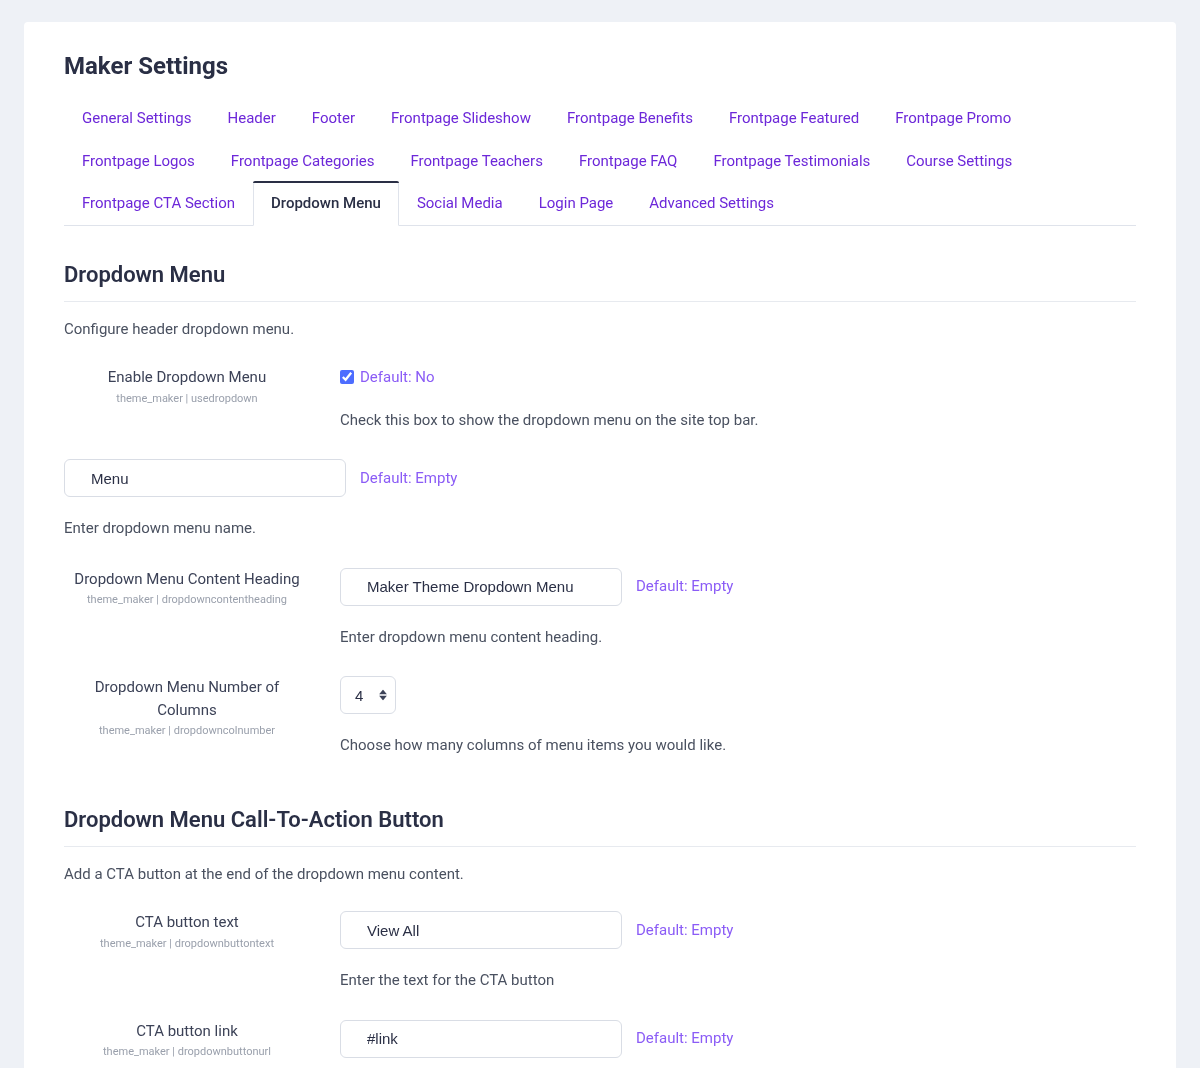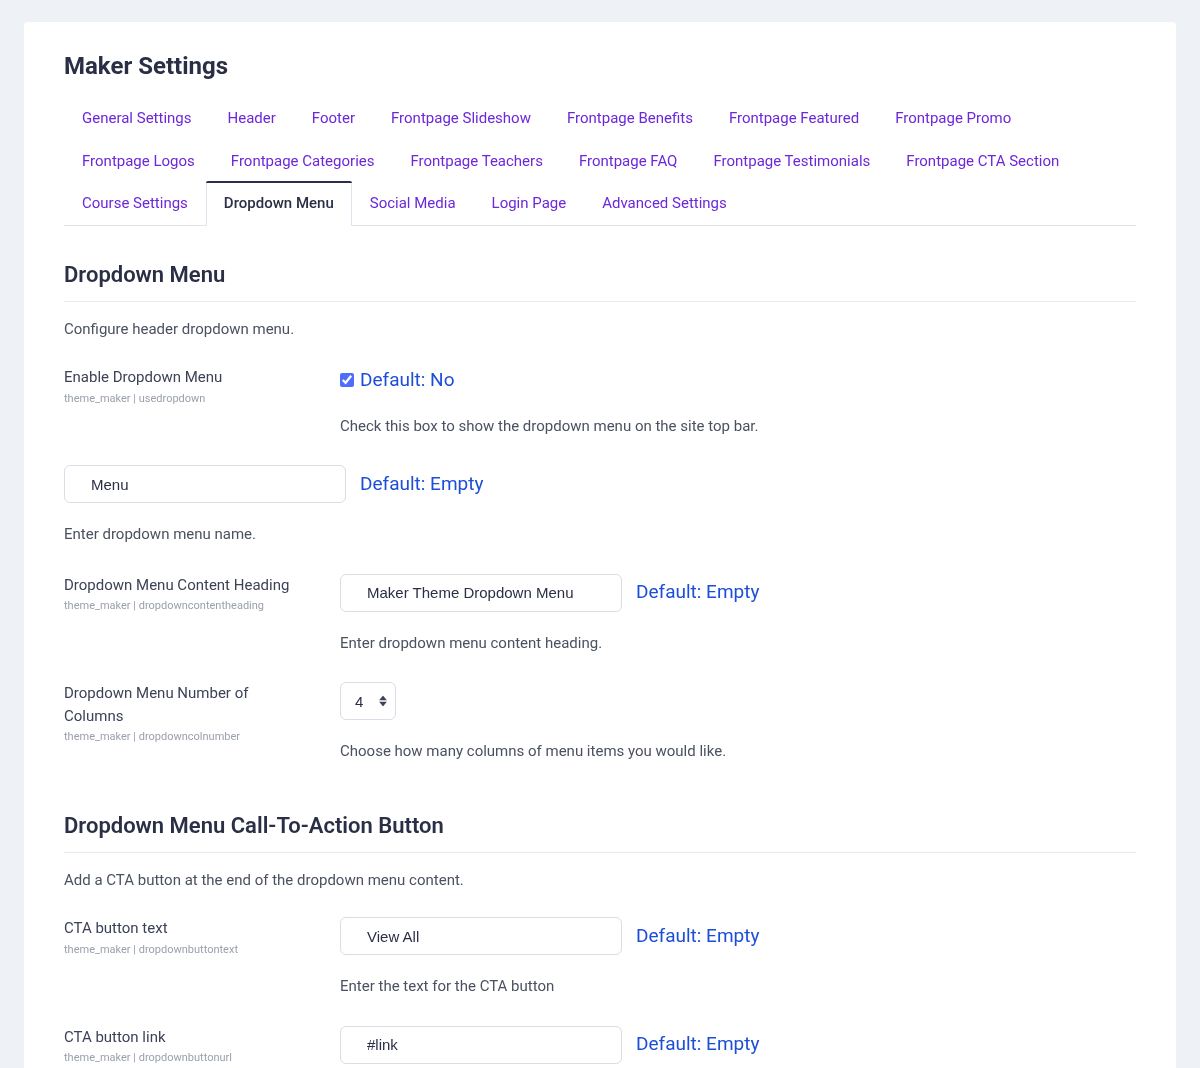--- a/index.html
+++ b/index.html
@@ -69,21 +69,21 @@
     margin-bottom: 26px;
     font-size: 15px;
   }
   .form-row {
     display: flex;
     align-items: flex-start;
     margin-bottom: 28px;
   }
   .label-col {
     width: 276px;
-    text-align: left;
+    text-align: center;
     padding-right: 30px;
     flex-shrink: 0;
   }
   .label-main {
     font-size: 15px;
     color: #3c4257;
     font-weight: 400;
   }
   .label-sub {
     font-size: 11px;
@@ -114,22 +114,22 @@
     height: 14px;
     cursor: pointer;
     accent-color: #4d6dff;
   }
   .checkbox-wrap {
     display: inline-flex;
     align-items: center;
     gap: 6px;
   }
   .default-text {
-    color: #1d4ed8;
-    font-size: 19px;
+    color: #8b5cf6;
+    font-size: 15px;
   }
   .help-text {
     color: #4a5160;
     font-size: 15px;
     margin-top: 20px;
   }
   .select-wrap {
     position: relative;
     display: inline-block;
   }
@@ -173,22 +173,22 @@
       <div class="tab">Footer</div>
       <div class="tab">Frontpage Slideshow</div>
       <div class="tab">Frontpage Benefits</div>
       <div class="tab">Frontpage Featured</div>
       <div class="tab">Frontpage Promo</div>
       <div class="tab">Frontpage Logos</div>
       <div class="tab">Frontpage Categories</div>
       <div class="tab">Frontpage Teachers</div>
       <div class="tab">Frontpage FAQ</div>
       <div class="tab">Frontpage Testimonials</div>
+      <div class="tab">Course Settings</div>
       <div class="tab">Frontpage CTA Section</div>
-      <div class="tab">Course Settings</div>
       <div class="tab active">Dropdown Menu</div>
       <div class="tab">Social Media</div>
       <div class="tab">Login Page</div>
       <div class="tab">Advanced Settings</div>
     </div>
 
   <h2 class="section-title">Dropdown Menu</h2>
   <p class="section-desc">Configure header dropdown menu.</p>
 
   <div class="form-row">

